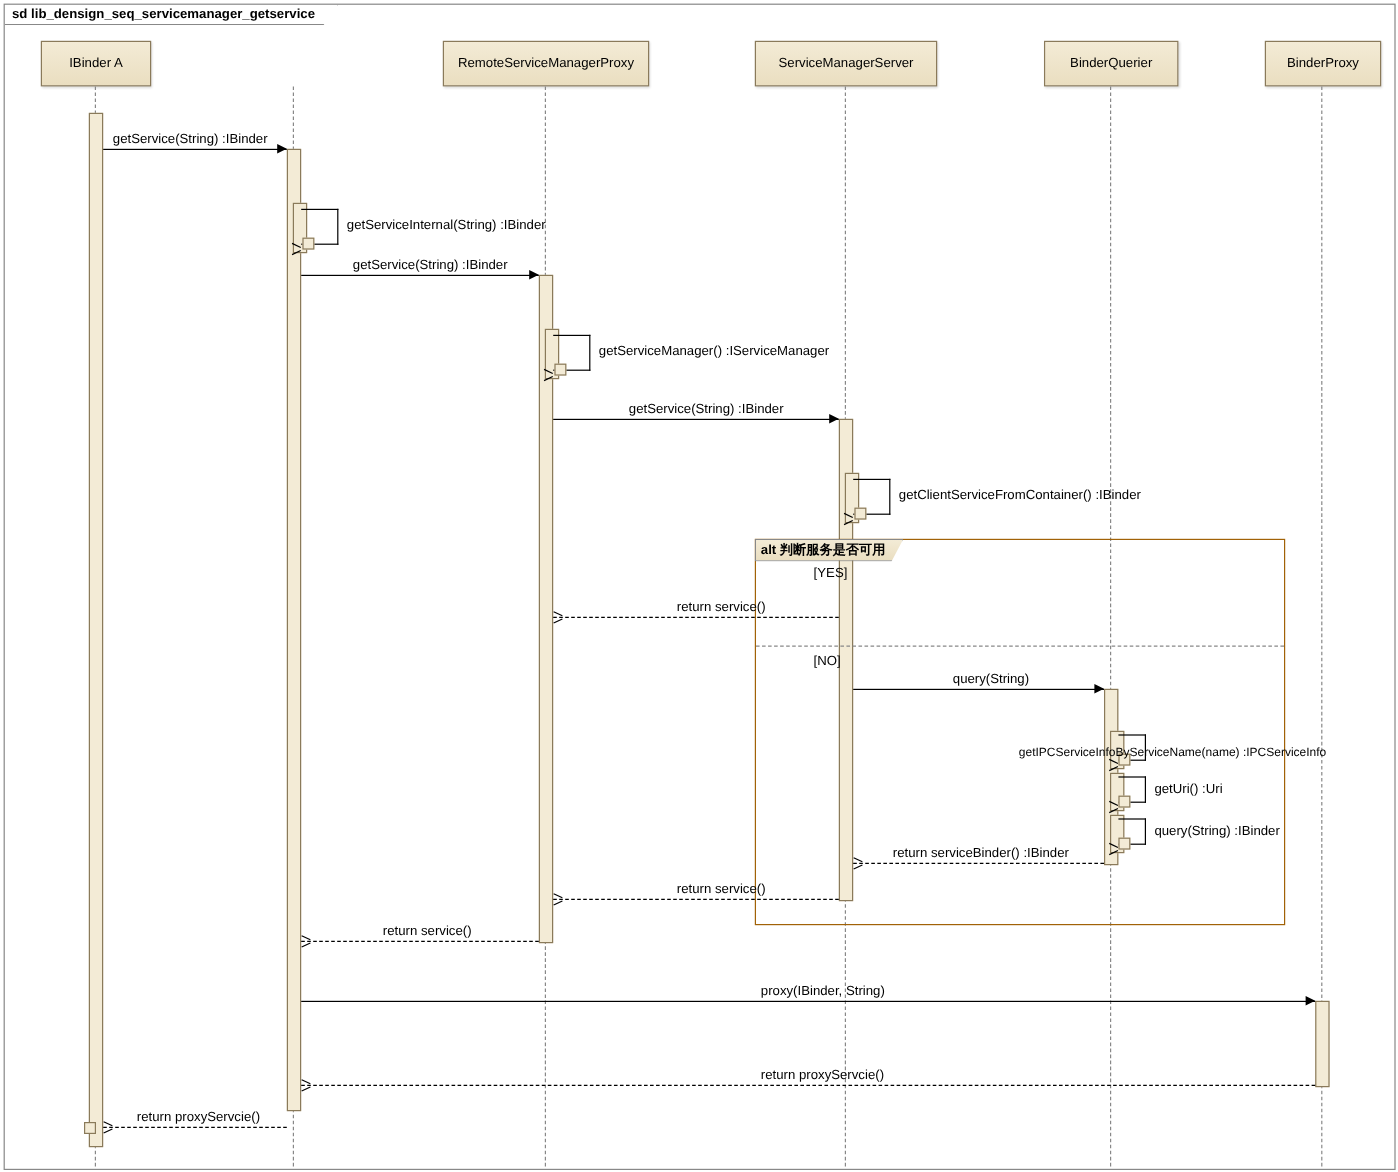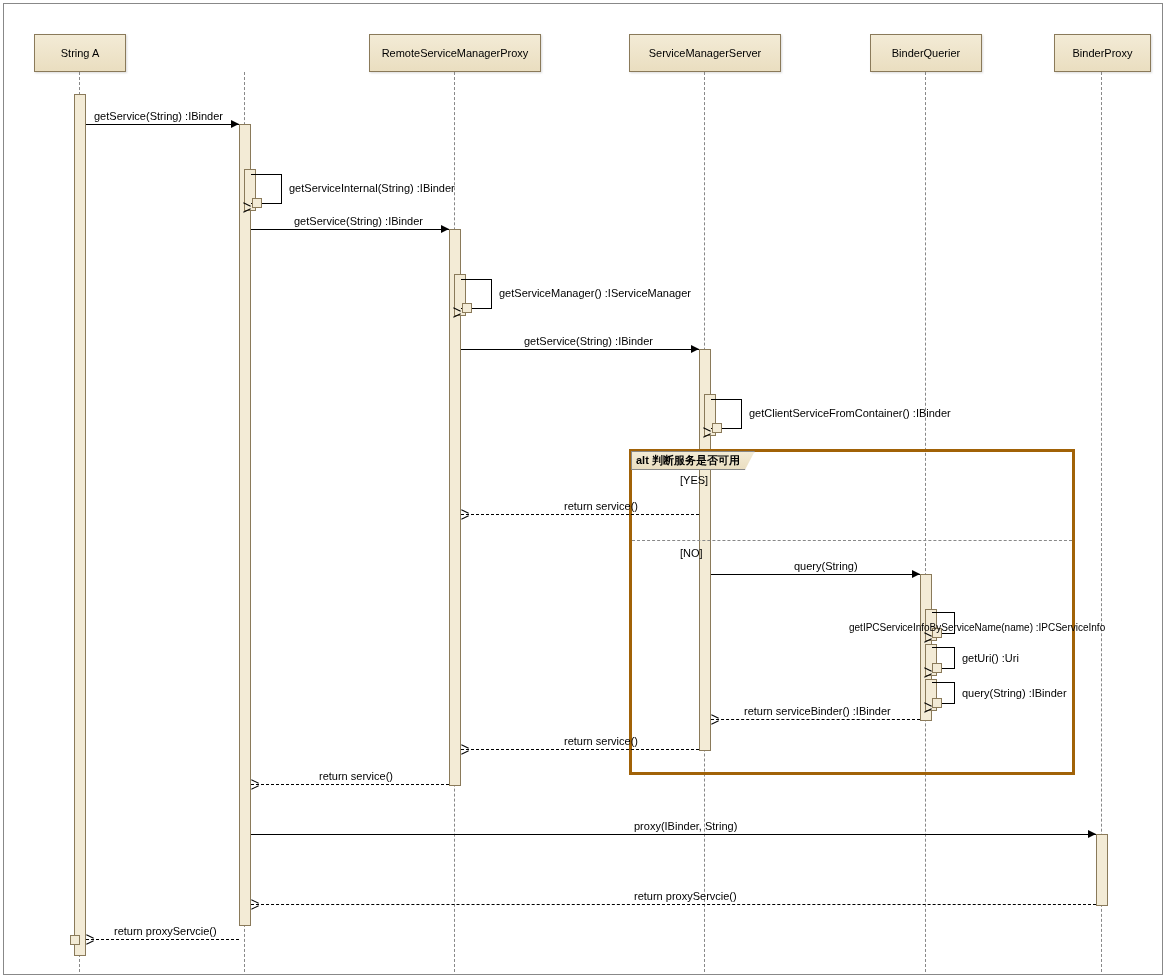--- a/index.html
+++ b/index.html
@@ -82,21 +82,21 @@
   .selfmsg .arrowhead { left:-8px; bottom:-4px; }
   .selfmsg-label { position:absolute; white-space:nowrap; font-size:11px; }
   .tiny-box {
     position:absolute;
     width:8px;height:8px;
     border:1px solid #8a7a5a;
     background:#f3ebd6;
   }
   .alt-frame {
     position:absolute;
-    border:3px solid #a16207;
+    border:1px solid #a16207;
     text-decoration:underline;
   }
   .alt-title {
     position:absolute;
     top:-1px; left:-1px;
     border:1px solid #888;
     background: linear-gradient(#f3ebd6,#eadec0);
     padding: 1px 14px 1px 4px;
     font-size:11px;
     font-weight:bold;
@@ -110,22 +110,23 @@
   .alt-sep {
     position:absolute;
     left:0; right:0;
     border-top:1px dashed #888;
   }
 </style>
 </head>
 <body>
 
 <div class="frame">
-
-  <div class="lifeline-box narrow" style="left:30px">String A</div>
+  <div class="frame-title">sd lib_densign_seq_servicemanager_getservice</div>
+
+  <div class="lifeline-box narrow" style="left:30px">IBinder A</div>
   <div class="lifeline-box wide" style="left:365px">RemoteServiceManagerProxy</div>
   <div class="lifeline-box" style="left:625px;width:150px">ServiceManagerServer</div>
   <div class="lifeline-box" style="left:866px;width:110px">BinderQuerier</div>
   <div class="lifeline-box" style="left:1050px;width:95px">BinderProxy</div>
 
   <div class="dash" style="left:75px"></div>
   <div class="dash" style="left:240px"></div>
   <div class="dash" style="left:450px"></div>
   <div class="dash" style="left:700px"></div>
   <div class="dash" style="left:921px"></div>

